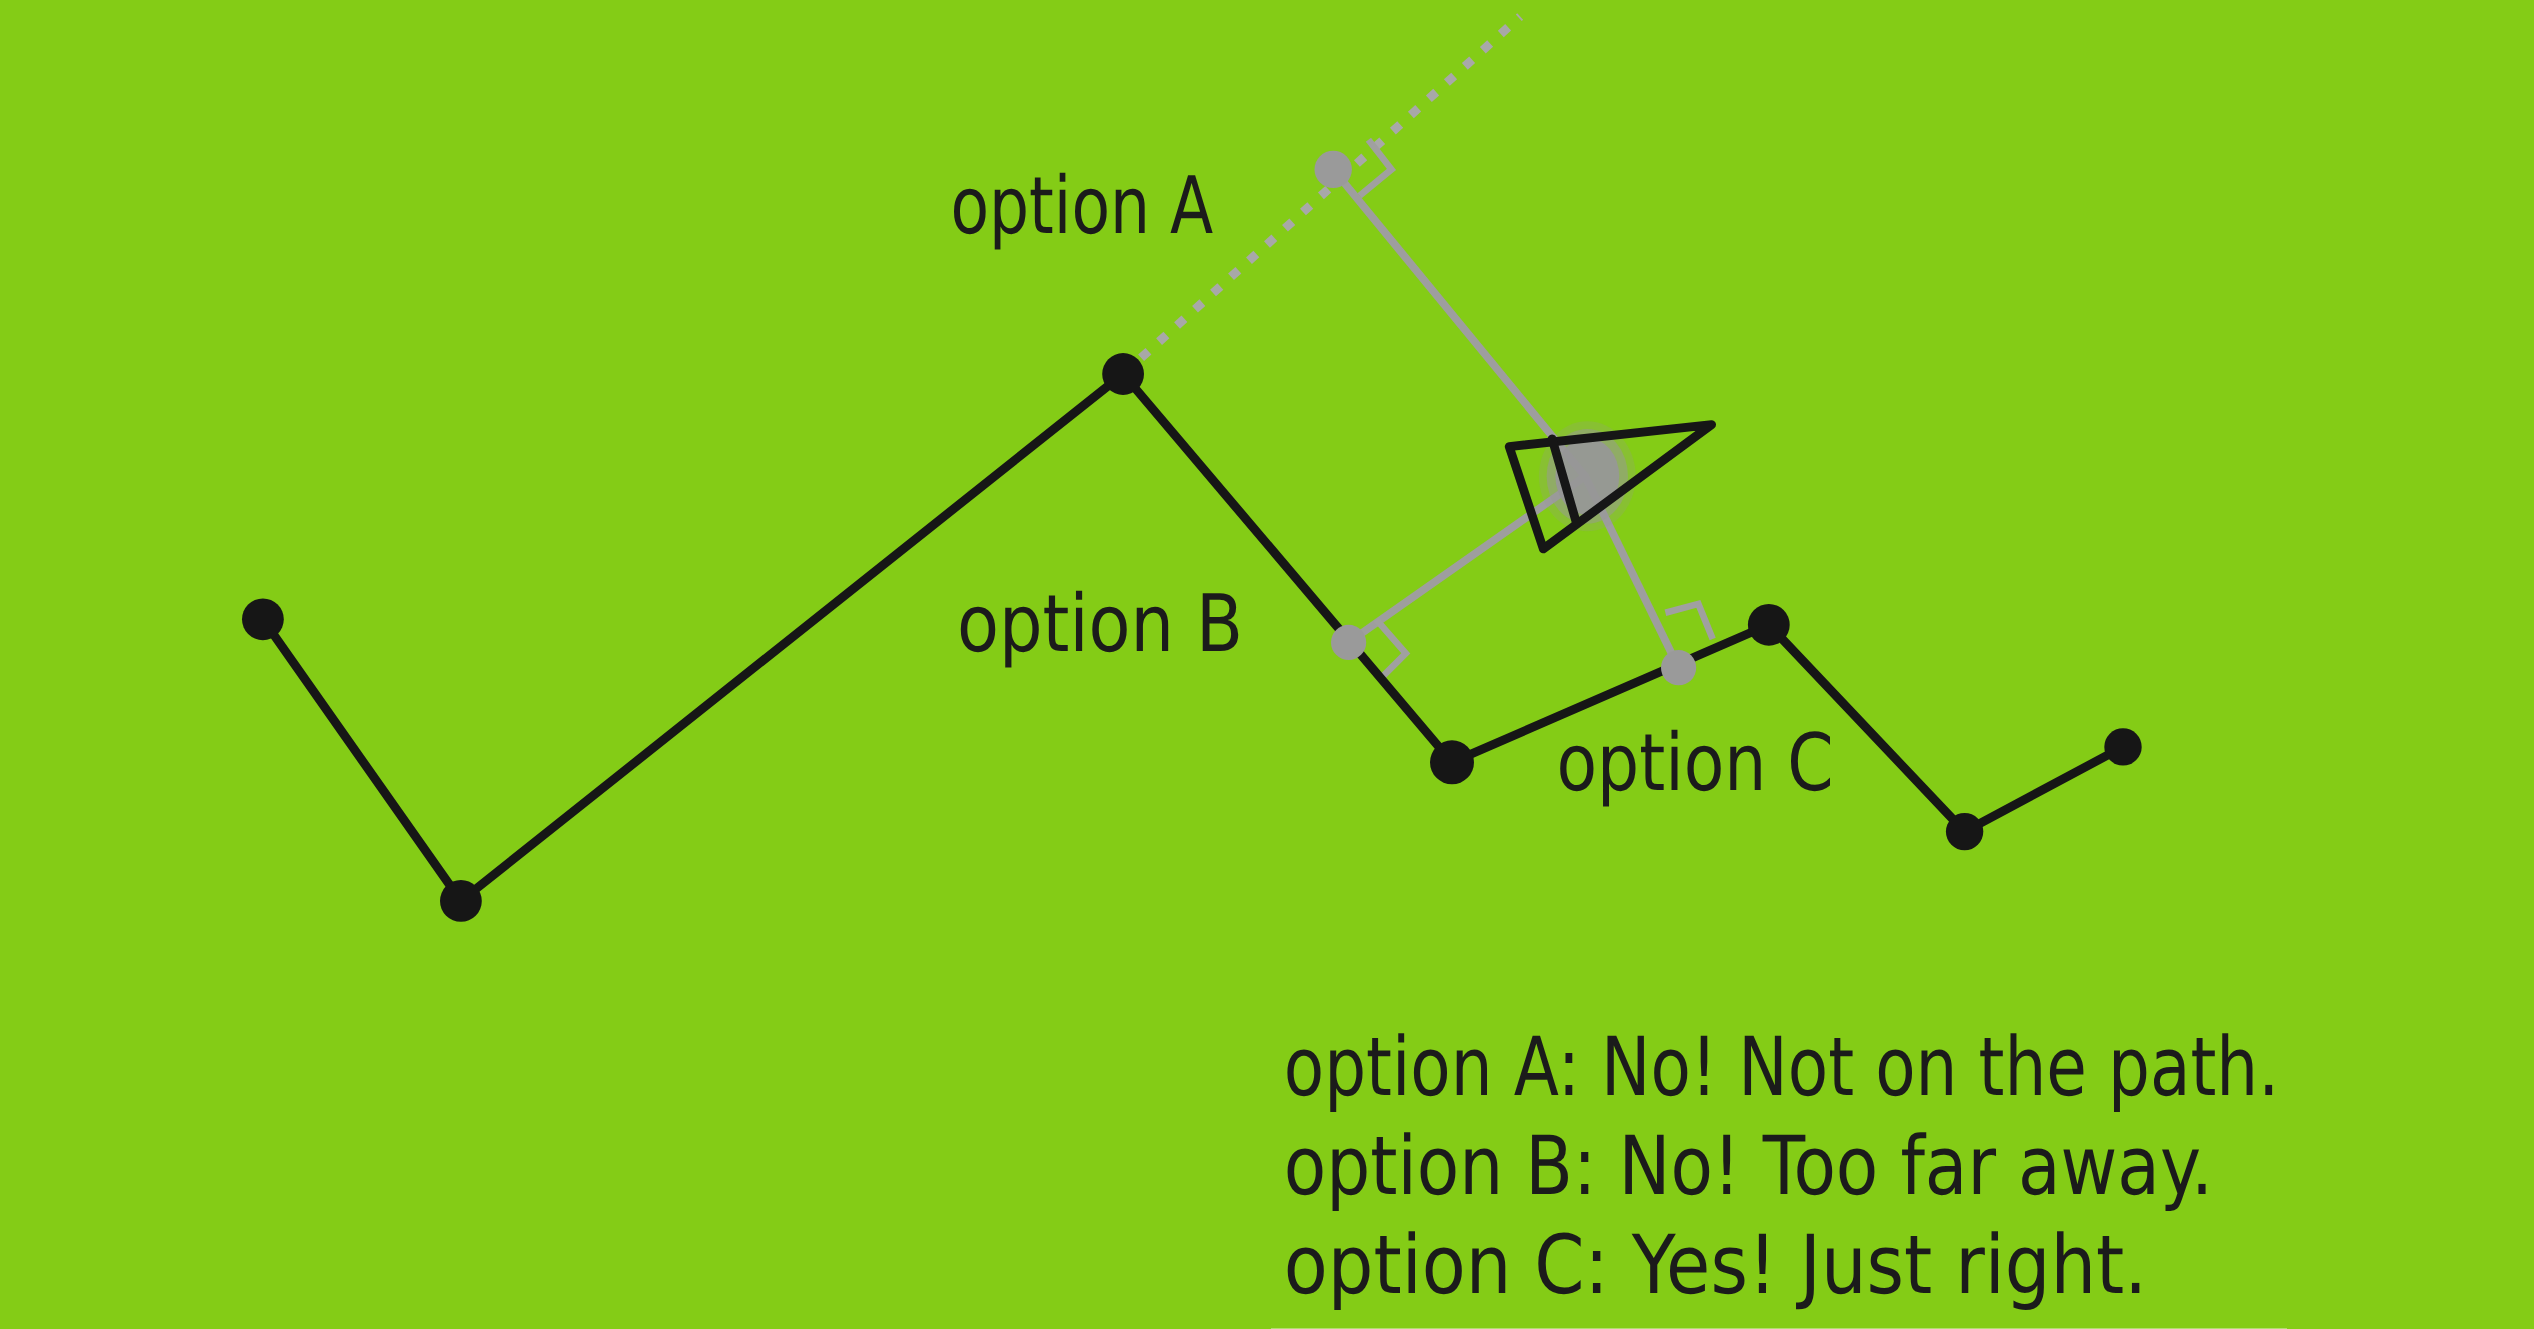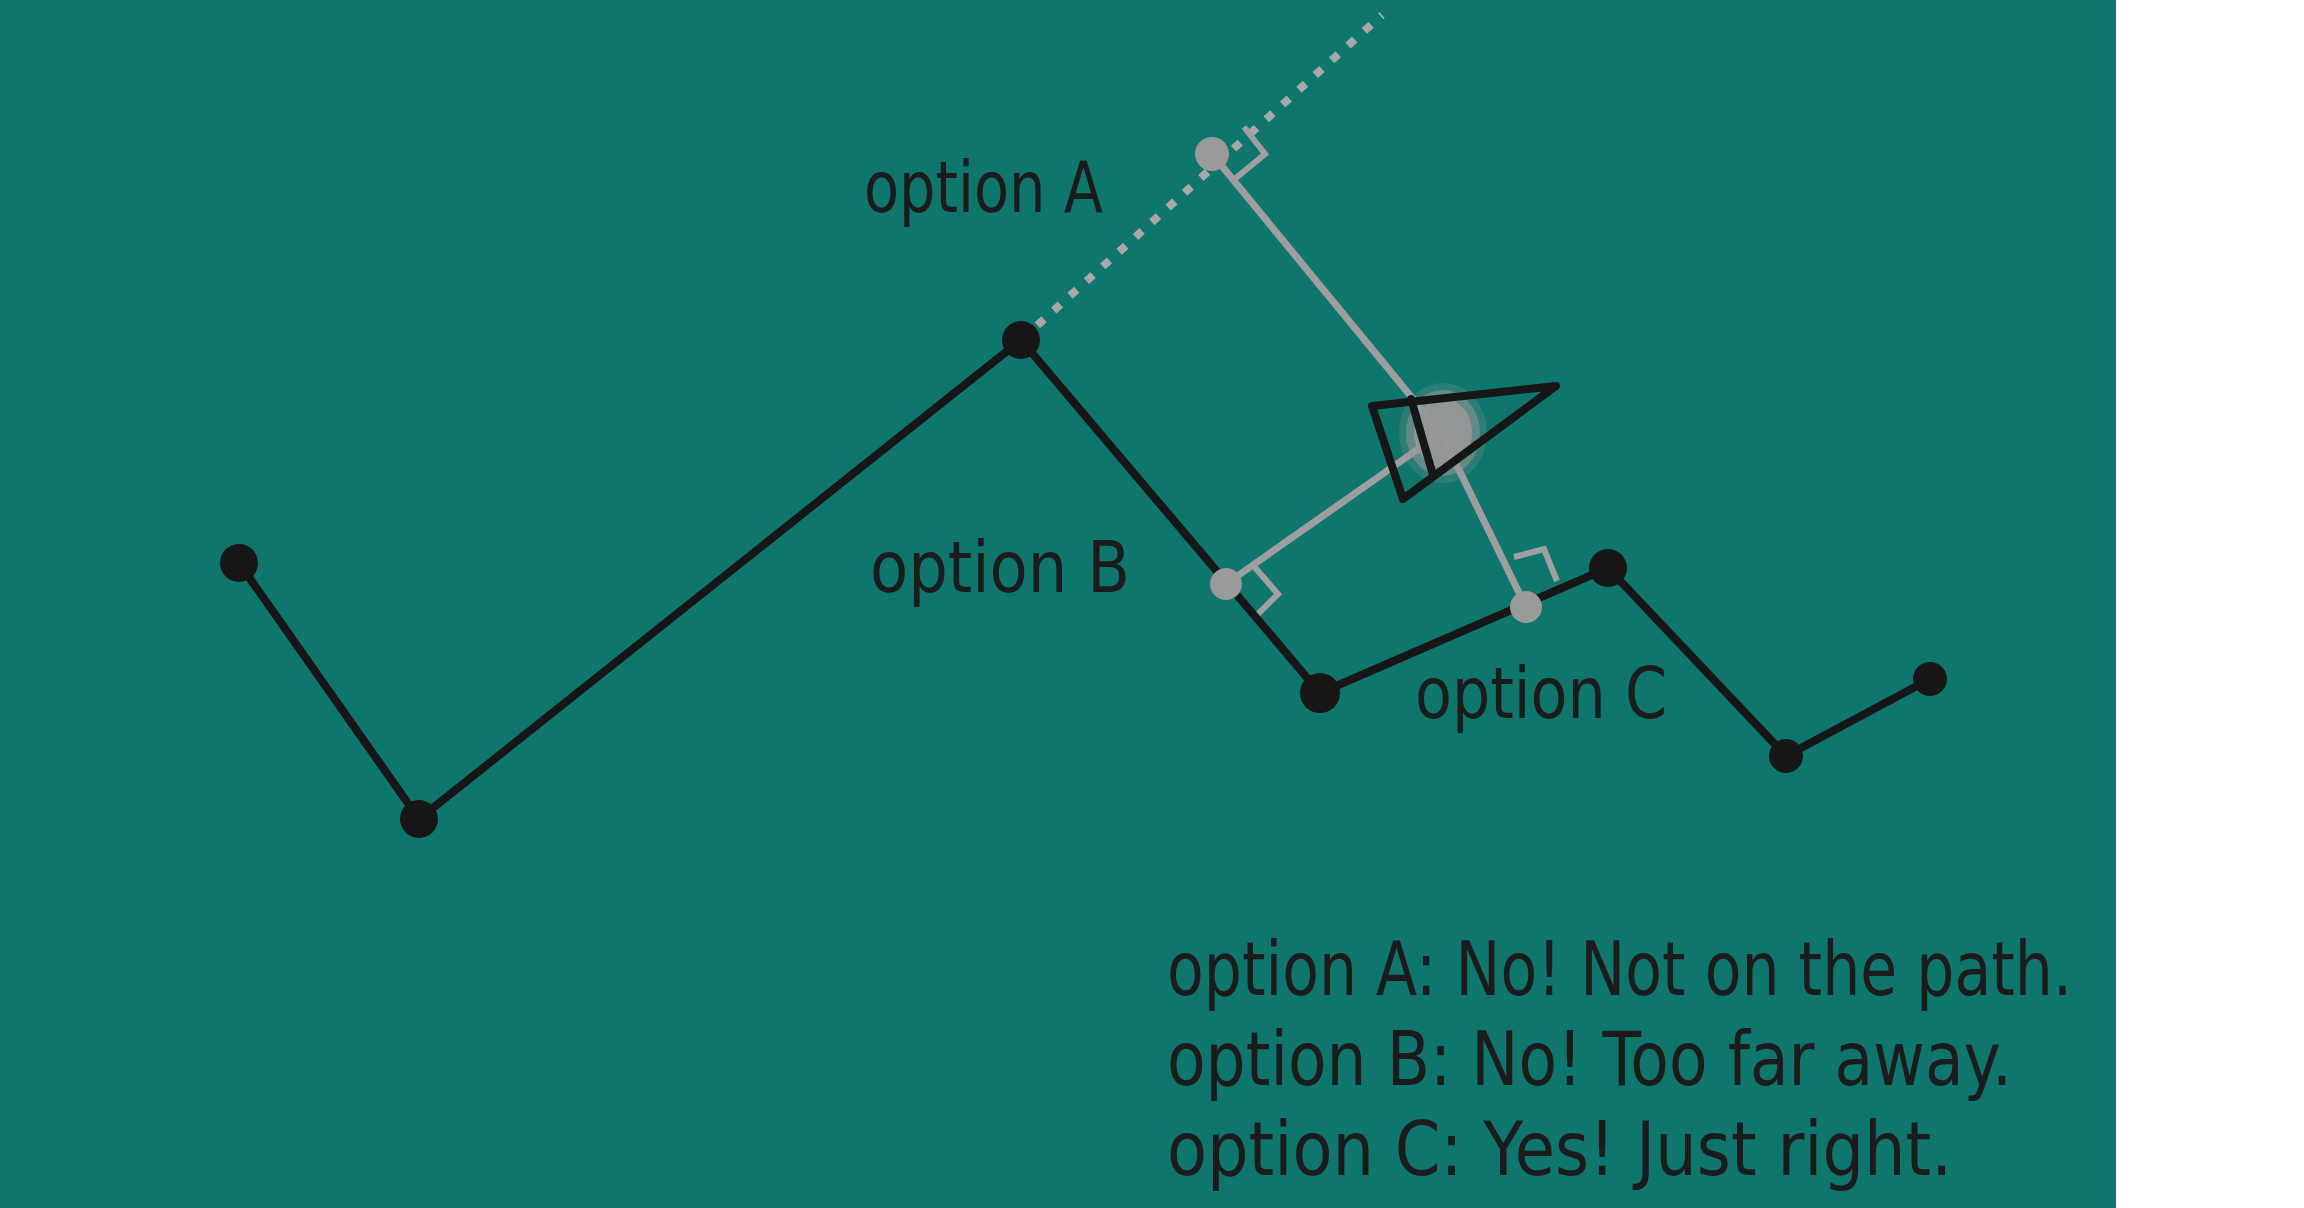--- a/index.html
+++ b/index.html
@@ -1,20 +1,20 @@
 <!DOCTYPE html>
 <html><head>
 <meta charset="utf-8">
 <style>
   html, body { margin: 0; padding: 0; background: #ffffff; }
   #figure {
     position: relative;
-    width: 2116px;
+    width: 2304px;
     height: 1208px;
-    background: #0f766e;
+    background: #84cc16;
     overflow: hidden;
   }
   svg { display: block; width: 2304px; height: 1208px; }
 
   .dotted-ext { stroke: #a8a8a8; stroke-width: 8; stroke-dasharray: 9 13; fill: none; }
   .gline      { stroke: #9e9e9e; stroke-width: 7; fill: none; stroke-linecap: round; }
   .gmark      { stroke: #a0a0a0; stroke-width: 6; fill: none; stroke-linejoin: miter; }
   .ink-line   { stroke: #161616; stroke-width: 8; fill: none; stroke-linecap: round; stroke-linejoin: round; }
   .ink-dot    { fill: #161616; stroke: none; }
   .gray-dot   { fill: #9a9a9a; stroke: none; }

